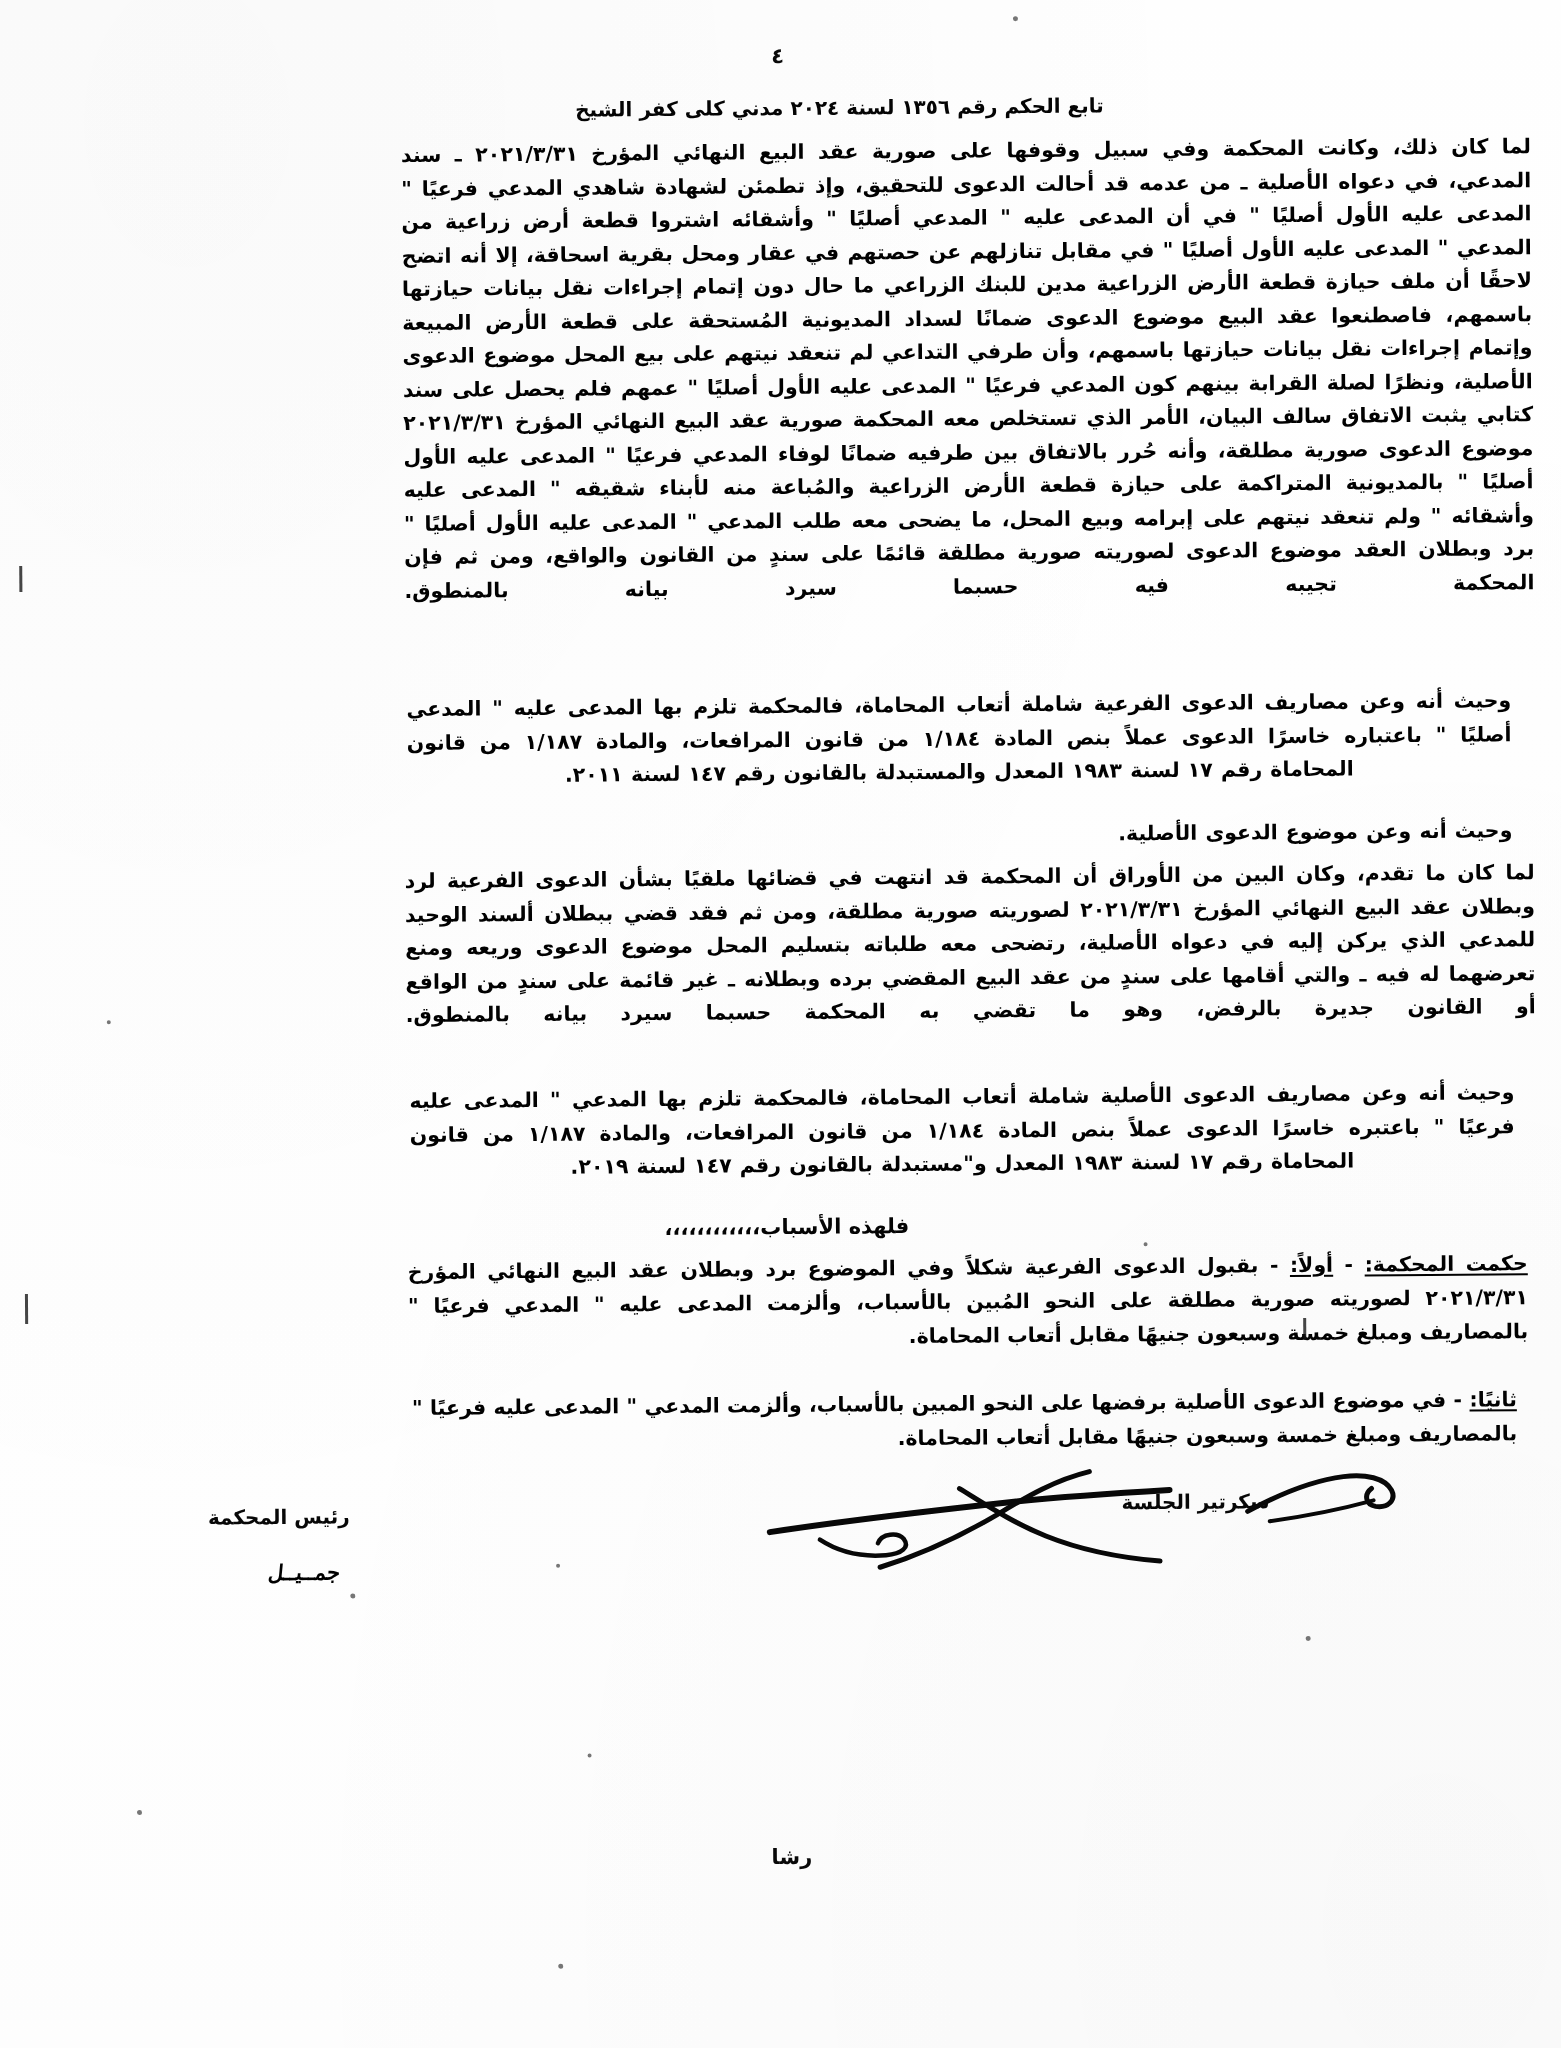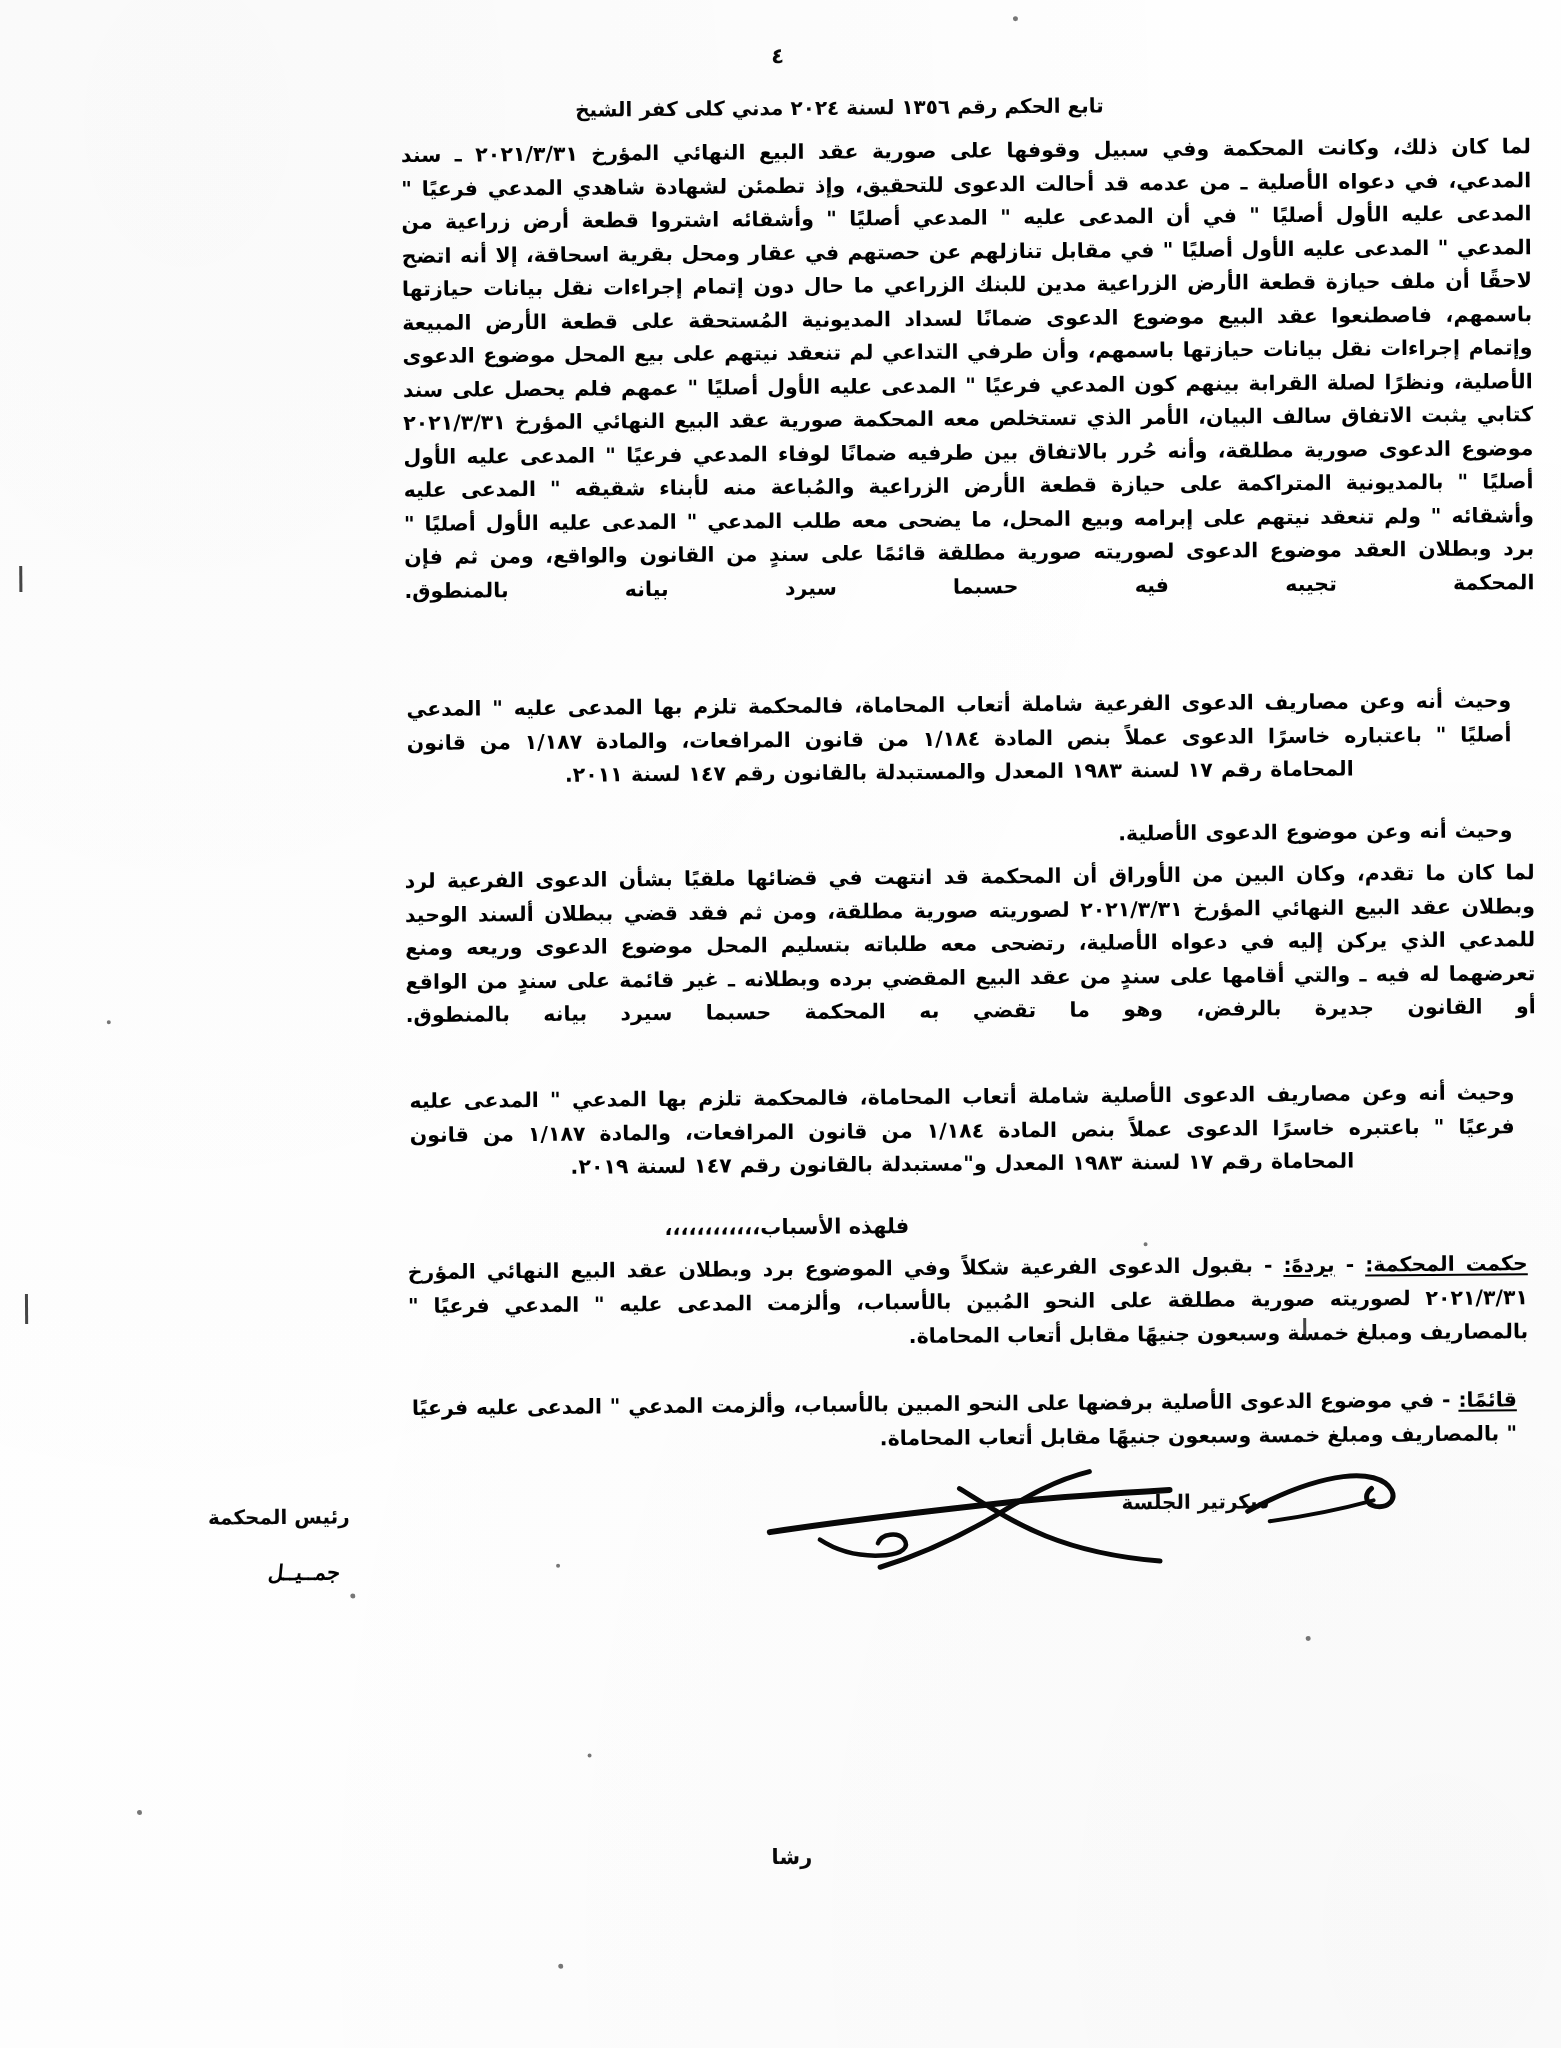--- a/index.html
+++ b/index.html
@@ -187,26 +187,26 @@
     <div class="para p2">وحيث أنه وعن مصاريف الدعوى الفرعية شاملة أتعاب المحاماة، فالمحكمة تلزم بها المدعى عليه " المدعي أصليًا " باعتباره خاسرًا الدعوى عملاً بنص المادة ١/١٨٤ من قانون المرافعات، والمادة ١/١٨٧ من قانون المحاماة رقم ١٧ لسنة ١٩٨٣ المعدل والمستبدلة بالقانون رقم ١٤٧ لسنة ٢٠١١.</div>
     <div class="para p3">وحيث أنه وعن موضوع الدعوى الأصلية.</div>
     <div class="para p4 just-last">لما كان ما تقدم، وكان البين من الأوراق أن المحكمة قد انتهت في قضائها ملقيًا بشأن الدعوى الفرعية لرد وبطلان عقد البيع النهائي المؤرخ ٢٠٢١/٣/٣١ لصوريته صورية مطلقة، ومن ثم فقد قضي ببطلان ألسند الوحيد للمدعي الذي يركن إليه في دعواه الأصلية، رتضحى معه طلباته بتسليم المحل موضوع الدعوى وريعه ومنع تعرضهما له فيه ـ والتي أقامها على سندٍ من عقد البيع المقضي برده وبطلانه ـ غير قائمة على سندٍ من الواقع أو القانون جديرة بالرفض، وهو ما تقضي به المحكمة حسبما سيرد بيانه بالمنطوق.</div>
     <div class="para p5">وحيث أنه وعن مصاريف الدعوى الأصلية شاملة أتعاب المحاماة، فالمحكمة تلزم بها المدعي " المدعى عليه فرعيًا " باعتبره خاسرًا الدعوى عملاً بنص المادة ١/١٨٤ من قانون المرافعات، والمادة ١/١٨٧ من قانون المحاماة رقم ١٧ لسنة ١٩٨٣ المعدل و"مستبدلة بالقانون رقم ١٤٧ لسنة ٢٠١٩.</div>
 
     <div class="reasons">فلهذه الأسباب،،،،،،،،،،،،</div>
 
     <div class="verdict v1">
       <span class="vlabel">حكمت المحكمة:</span>
       <span> - </span>
-      <span class="vlabel">بردهً:</span>
+      <span class="vlabel">أولاً:</span>
       <span>- بقبول الدعوى الفرعية شكلاً وفي الموضوع برد وبطلان عقد البيع النهائي المؤرخ ٢٠٢١/٣/٣١ لصوريته صورية مطلقة على النحو المُبين بالأسباب، وألزمت المدعى عليه " المدعي فرعيًا " بالمصاريف ومبلغ خمسة وسبعون جنيهًا مقابل أتعاب المحاماة.</span>
     </div>
 
     <div class="verdict v2">
-      <span class="vlabel">قائمًا:</span>
+      <span class="vlabel">ثانيًا:</span>
       <span>- في موضوع الدعوى الأصلية برفضها على النحو المبين بالأسباب، وألزمت المدعي " المدعى عليه فرعيًا " بالمصاريف ومبلغ خمسة وسبعون جنيهًا مقابل أتعاب المحاماة.</span>
     </div>
 
     <div class="sig-right">سكرتير الجلسة</div>
     <div class="sig-left">رئيس المحكمة</div>
     <div class="sig-name">جمــيــل</div>
 
     <svg class="scrawl" viewBox="0 0 420 130">
       <path d="M10 72 C 80 62, 170 52, 250 44 C 300 39, 350 36, 410 33" stroke="#111" stroke-width="6" fill="none" stroke-linecap="round"></path>
       <path d="M120 108 C 160 96, 200 78, 238 56 C 268 38, 296 22, 330 14" stroke="#111" stroke-width="5" fill="none" stroke-linecap="round"></path>

